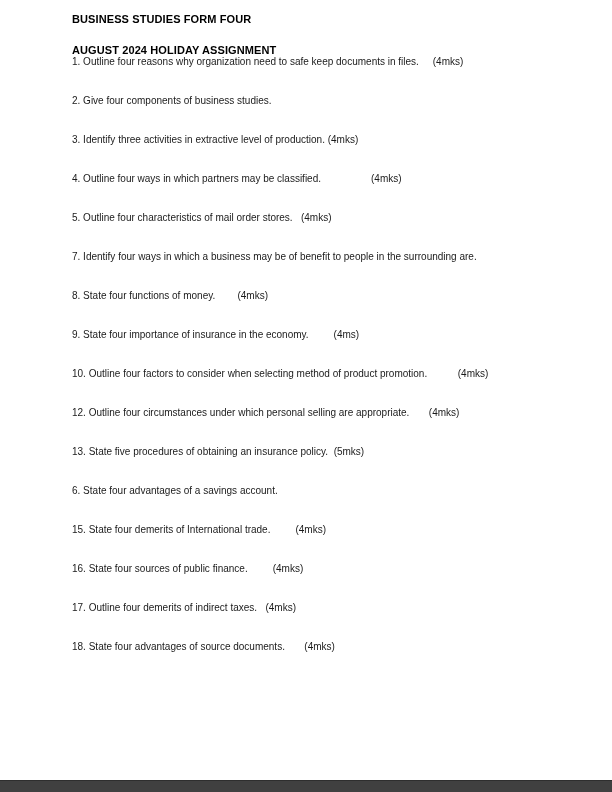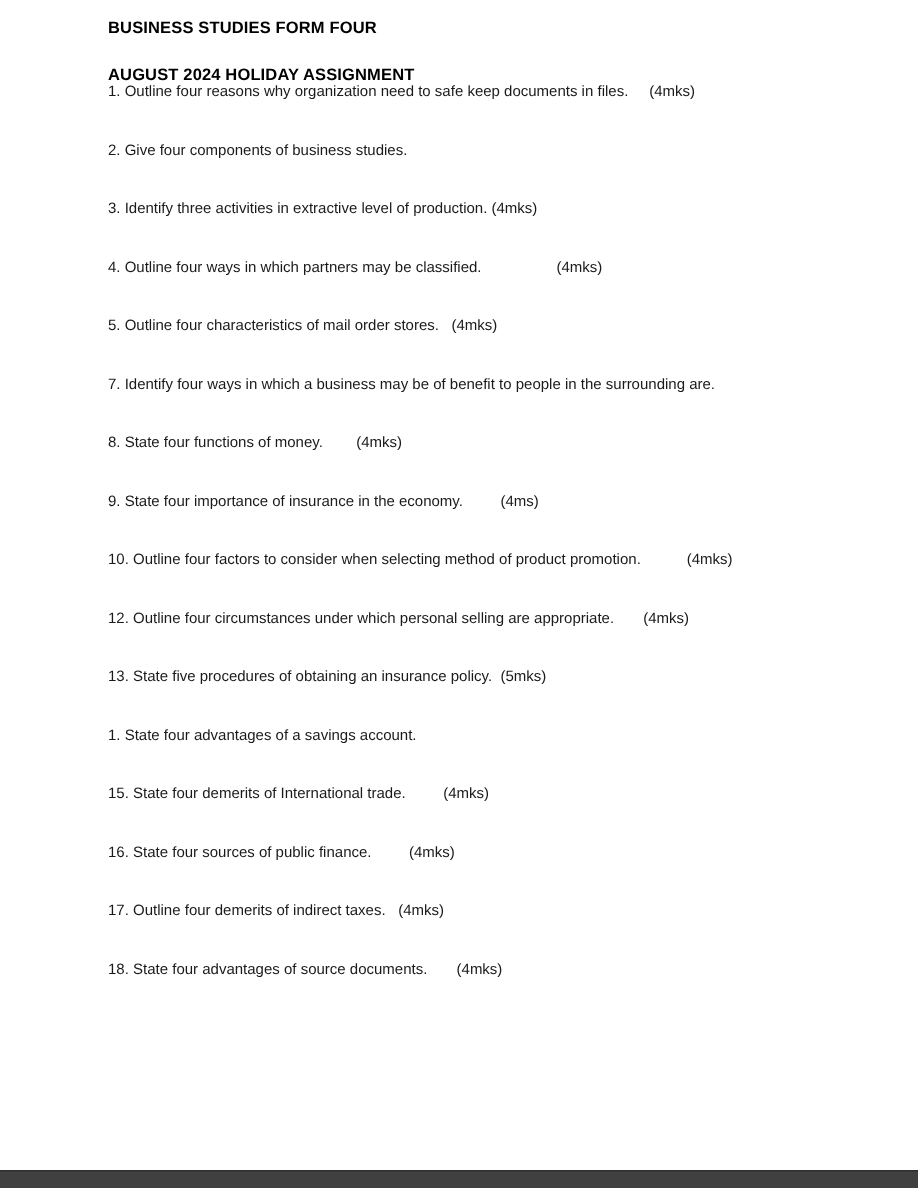--- a/index.html
+++ b/index.html
@@ -71,21 +71,21 @@
     <div class="question">2. Give four components of business studies.</div>
     <div class="question">3. Identify three activities in extractive level of production. (4mks)</div>
     <div class="question">4. Outline four ways in which partners may be classified.                  (4mks)</div>
     <div class="question">5. Outline four characteristics of mail order stores.   (4mks)</div>
     <div class="question">7. Identify four ways in which a business may be of benefit to people in the surrounding are.</div>
     <div class="question">8. State four functions of money.        (4mks)</div>
     <div class="question">9. State four importance of insurance in the economy.         (4ms)</div>
     <div class="question">10. Outline four factors to consider when selecting method of product promotion.           (4mks)</div>
     <div class="question">12. Outline four circumstances under which personal selling are appropriate.       (4mks)</div>
     <div class="question">13. State five procedures of obtaining an insurance policy.  (5mks)</div>
-    <div class="question">1. State four advantages of a savings account.</div>
+    <div class="question">6. State four advantages of a savings account.</div>
     <div class="question">15. State four demerits of International trade.         (4mks)</div>
     <div class="question">16. State four sources of public finance.         (4mks)</div>
     <div class="question">17. Outline four demerits of indirect taxes.   (4mks)</div>
     <div class="question">18. State four advantages of source documents.       (4mks)</div>
   </div>
 
   <div class="page-bottom-bar"></div>
 
 </div>
 

